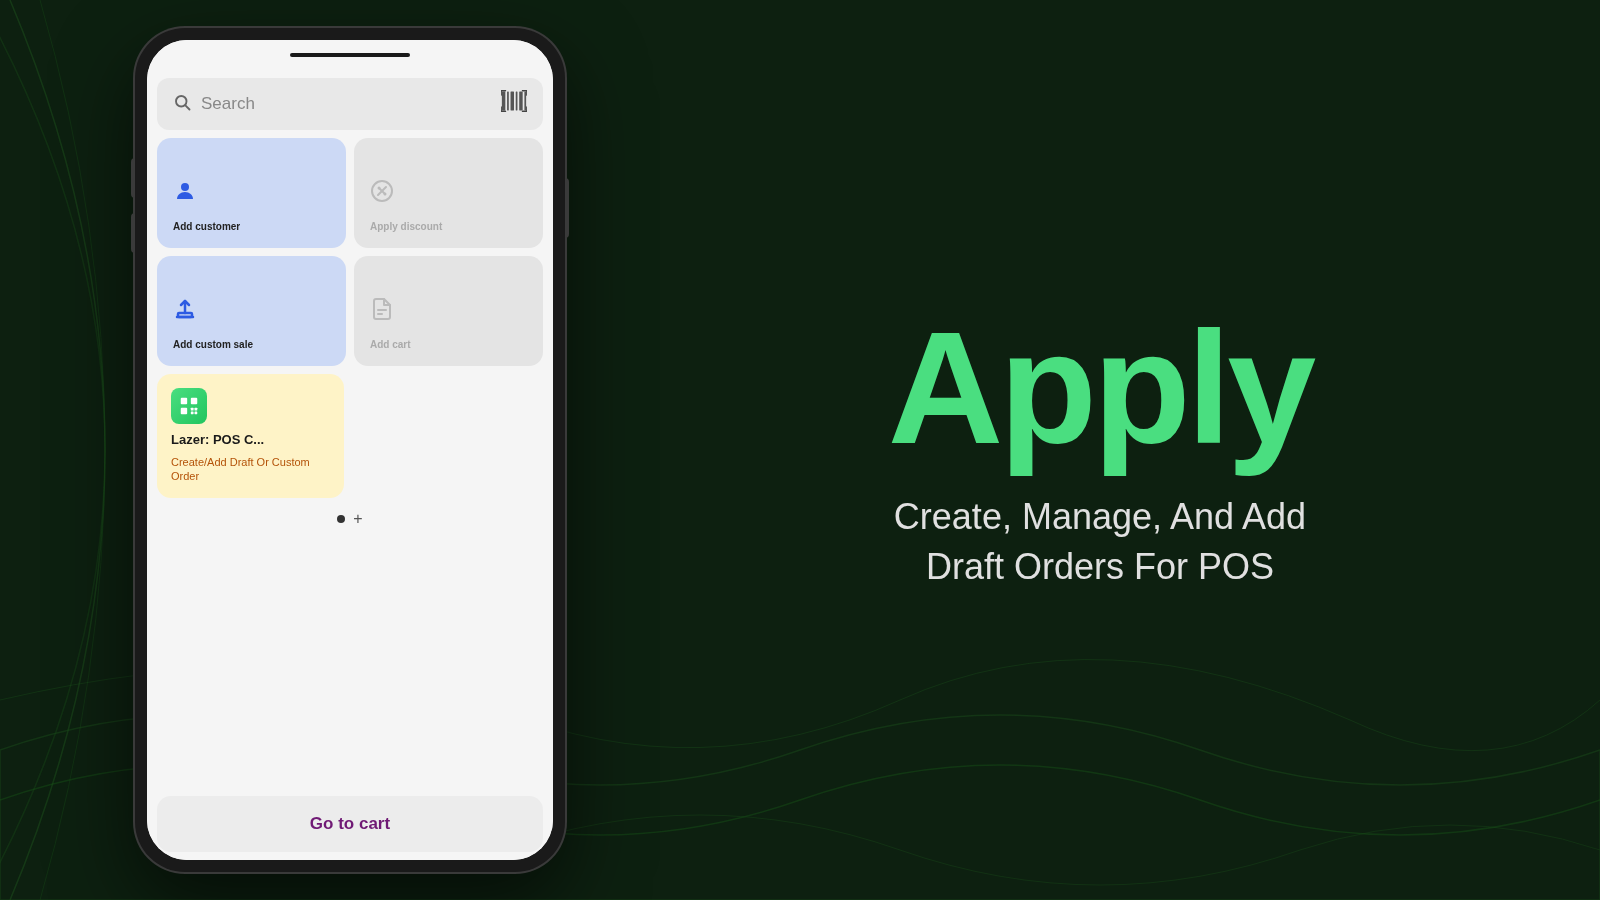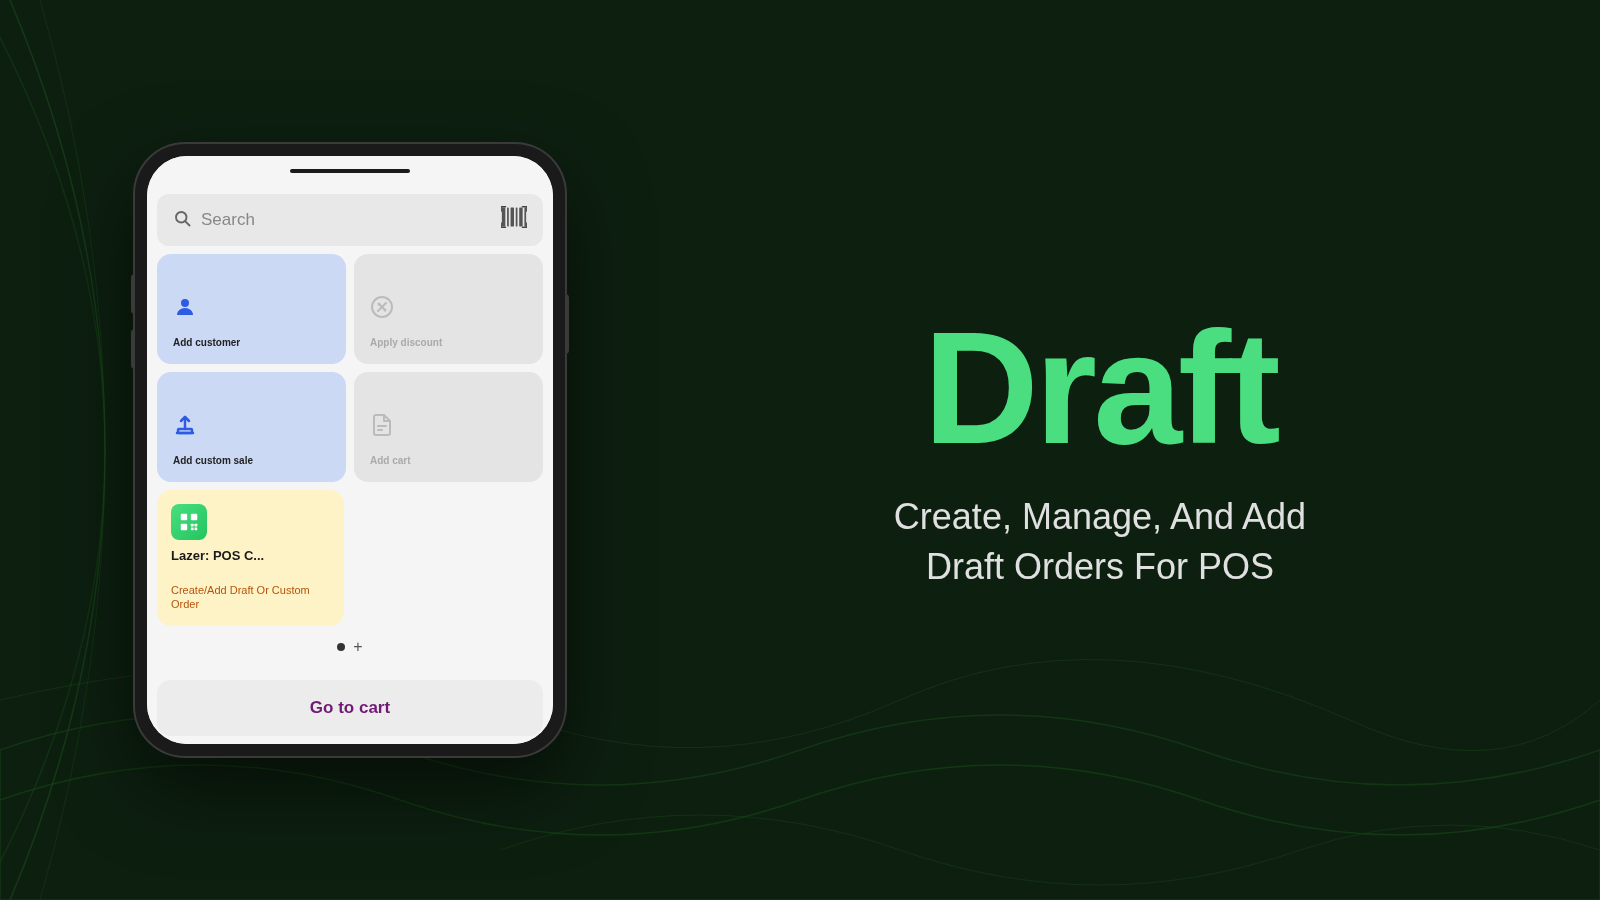--- a/index.html
+++ b/index.html
@@ -30,21 +30,21 @@
       top: 0;
       width: 580px;
       height: 900px;
       display: flex;
       align-items: center;
       justify-content: center;
     }
 
     .phone-frame {
       width: 430px;
-      height: 612px;
+      height: 844px;
       background: #1a1a1a;
       border-radius: 50px;
       padding: 12px;
       box-shadow: 0 0 0 2px #3a3a3a, 0 30px 80px rgba(0,0,0,0.6);
       position: relative;
     }
 
     .phone-screen {
       width: 100%;
       height: 100%;
@@ -189,21 +189,20 @@
     .app-tile-title {
       font-size: 13px;
       font-weight: 700;
       color: #1a1a1a;
     }
 
     .app-tile-subtitle {
       font-size: 11px;
       color: #b45309;
       line-height: 1.3;
-      margin-top: 12px;
     }
 
     
     .tile-row {
       display: flex;
       gap: 8px;
     }
 
     
     .pagination {
@@ -448,17 +447,17 @@
         <div class="cart-button">
           <span class="cart-button-text">Go to cart</span>
         </div>
 
       </div>
     </div>
   </div>
 </div>
 
 <div class="right-content">
-  <div class="main-title">Draft</div>
+  <div class="main-title">Apply</div>
   <div class="subtitle">
     <span>Create, Manage, And Add<br>Draft Orders For POS</span>
   </div>
 </div>
 
 </body></html>

